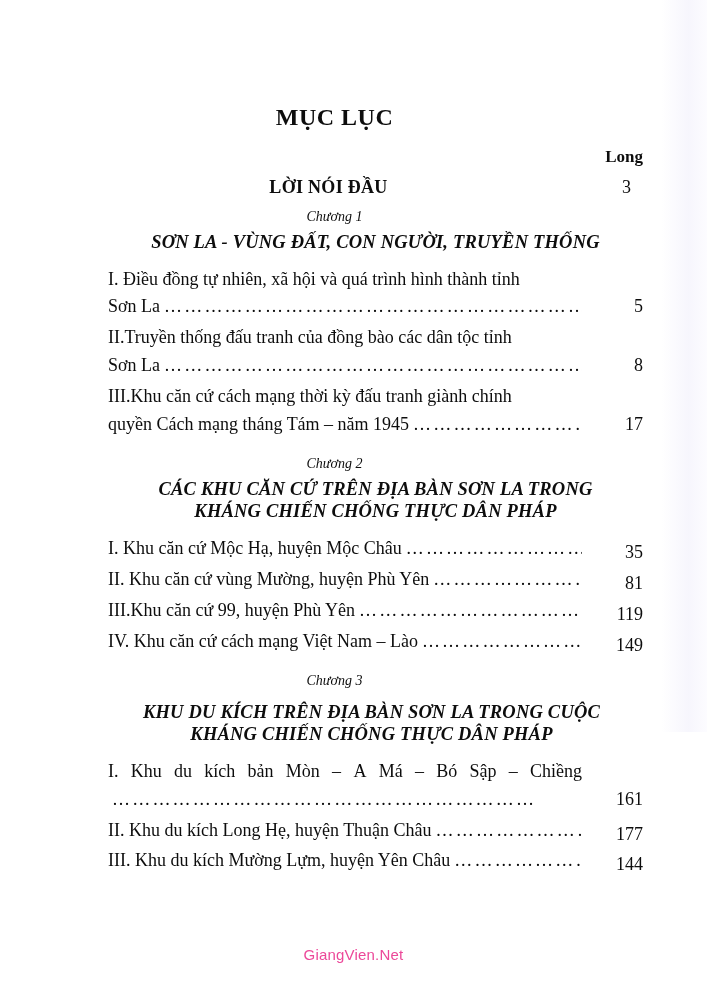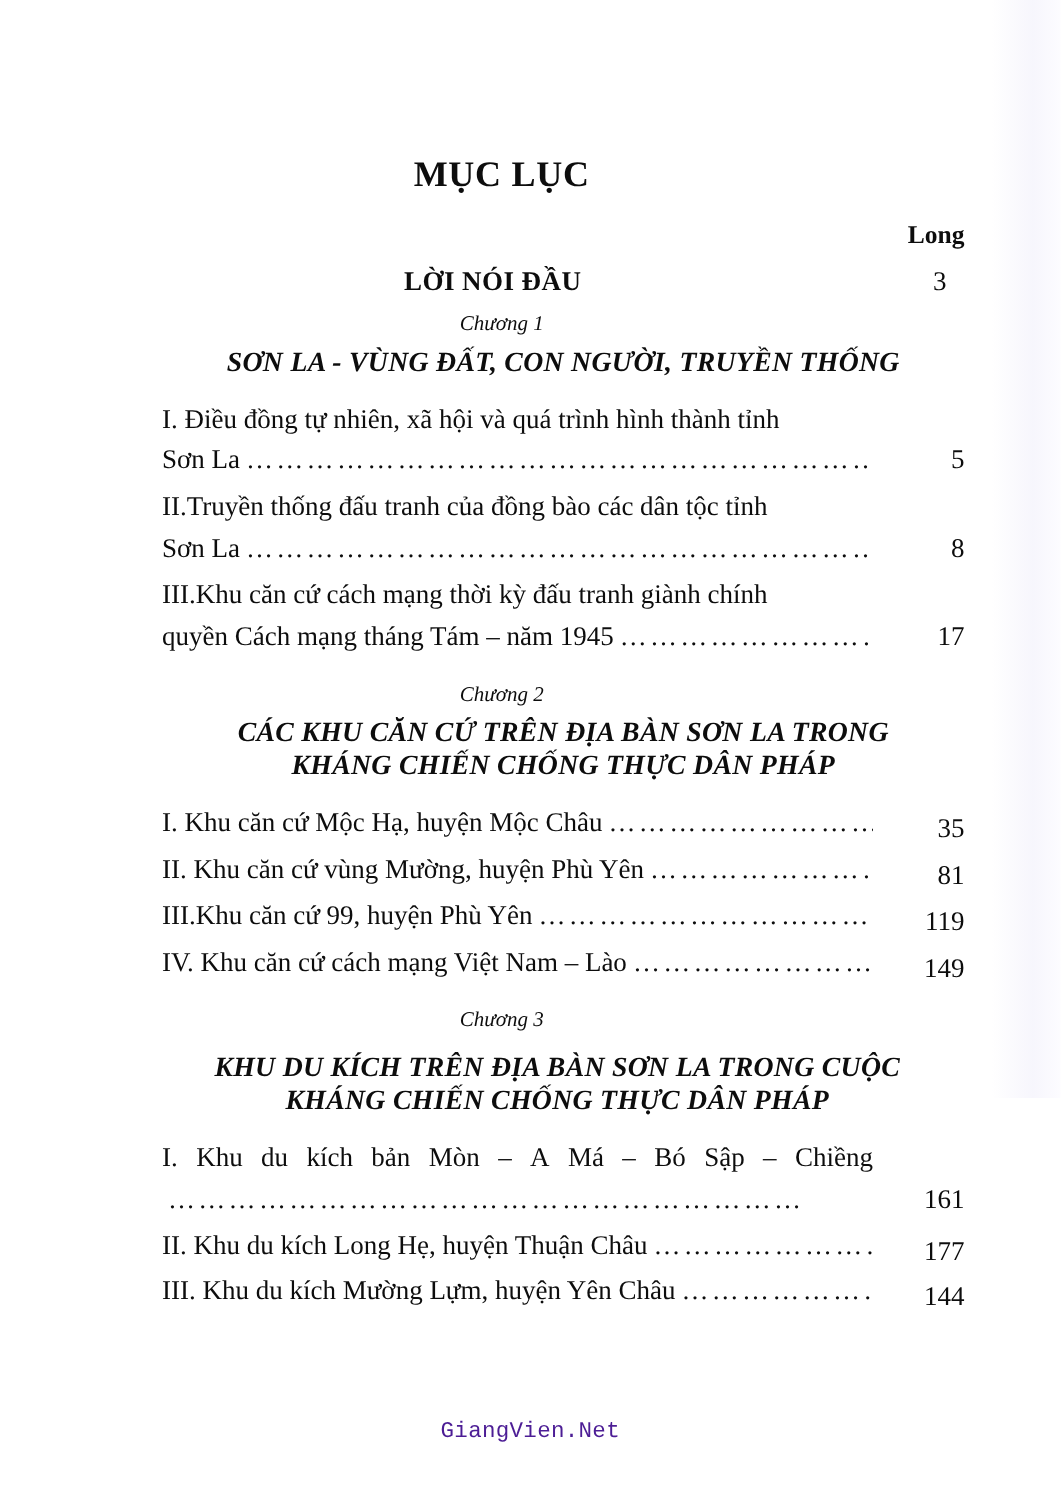--- a/index.html
+++ b/index.html
@@ -169,22 +169,22 @@
   }
 
   .gap-sm { height: 6px; }
 
   .watermark {
     position: absolute;
     left: 0;
     right: 0;
     top: 946px;
     text-align: center;
-    color: #4c1d95;
-    font-family: Liberation Mono, monospace;
+    color: #ec4899;
+    font-family: Liberation Sans, sans-serif;
     font-size: 15px;
     letter-spacing: 0.2px;
   }
 </style>
 </head>
 <body>
 
 <div class="page">
   <div class="scan-tint"></div>
 

